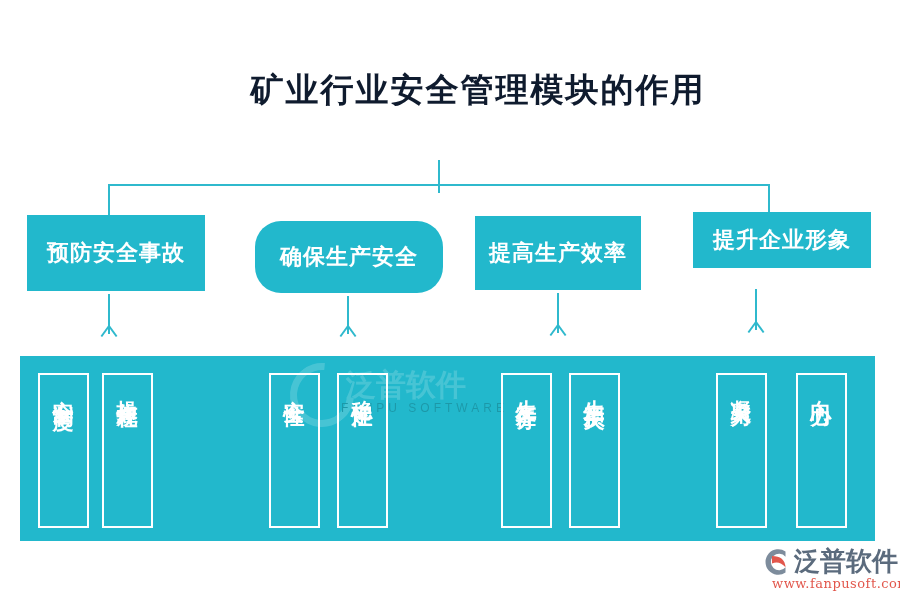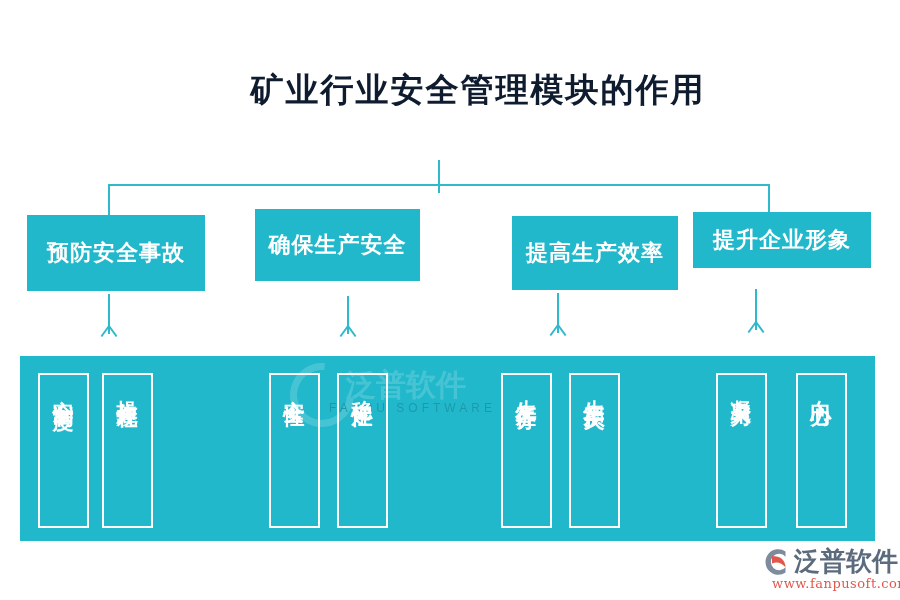--- a/index.html
+++ b/index.html
@@ -112,21 +112,21 @@
     left: 56px;
     top: 4px;
     font-family: "DejaVu Serif", "Liberation Serif", serif;
     font-size: 30px;
     font-weight: 700;
     color: #ffffff;
     white-space: nowrap;
   }
   #panel-watermark .wm-sub {
     position: absolute;
-    left: 39px;
+    left: 51px;
     top: 40px;
     font-size: 12px;
     letter-spacing: 4px;
     color: #000000;
     white-space: nowrap;
   }
   #panel-watermark .wm-mark {
     position: absolute;
     left: 0;
     top: 2px;
@@ -215,25 +215,25 @@
   <div class="conn conn-h" style="left:108px; top:184px; width:662px;"></div>
 
   <div class="conn conn-v" style="left:108px; top:184px; height:31px;"></div>
 
   <div class="conn conn-v" style="left:768px; top:184px; height:31px;"></div>
 
   <div class="cat-box" style="left:27px; top:215px; width:178px; height:76px;">
     <span>预防安全事故</span>
   </div>
 
-  <div class="cat-box" style="left:255px; top:209px; width:165px; height:72px;">
+  <div class="cat-box" style="left:255px; top:221px; width:188px; height:72px;border-radius:26px;">
     <span>确保生产安全</span>
   </div>
 
-  <div class="cat-box" style="left:475px; top:216px; width:166px; height:74px;margin-left:37px;">
+  <div class="cat-box" style="left:475px; top:216px; width:166px; height:74px;">
     <span>提高生产效率</span>
   </div>
 
   <div class="cat-box" style="left:693px; top:212px; width:178px; height:56px;">
     <span>提升企业形象</span>
   </div>
 
   <div class="arrow" style="left:98px; top:294px; height:50px;">
     <div class="stem" style="height:40px;"></div>
     <div class="head" style="top:32px;"></div>

